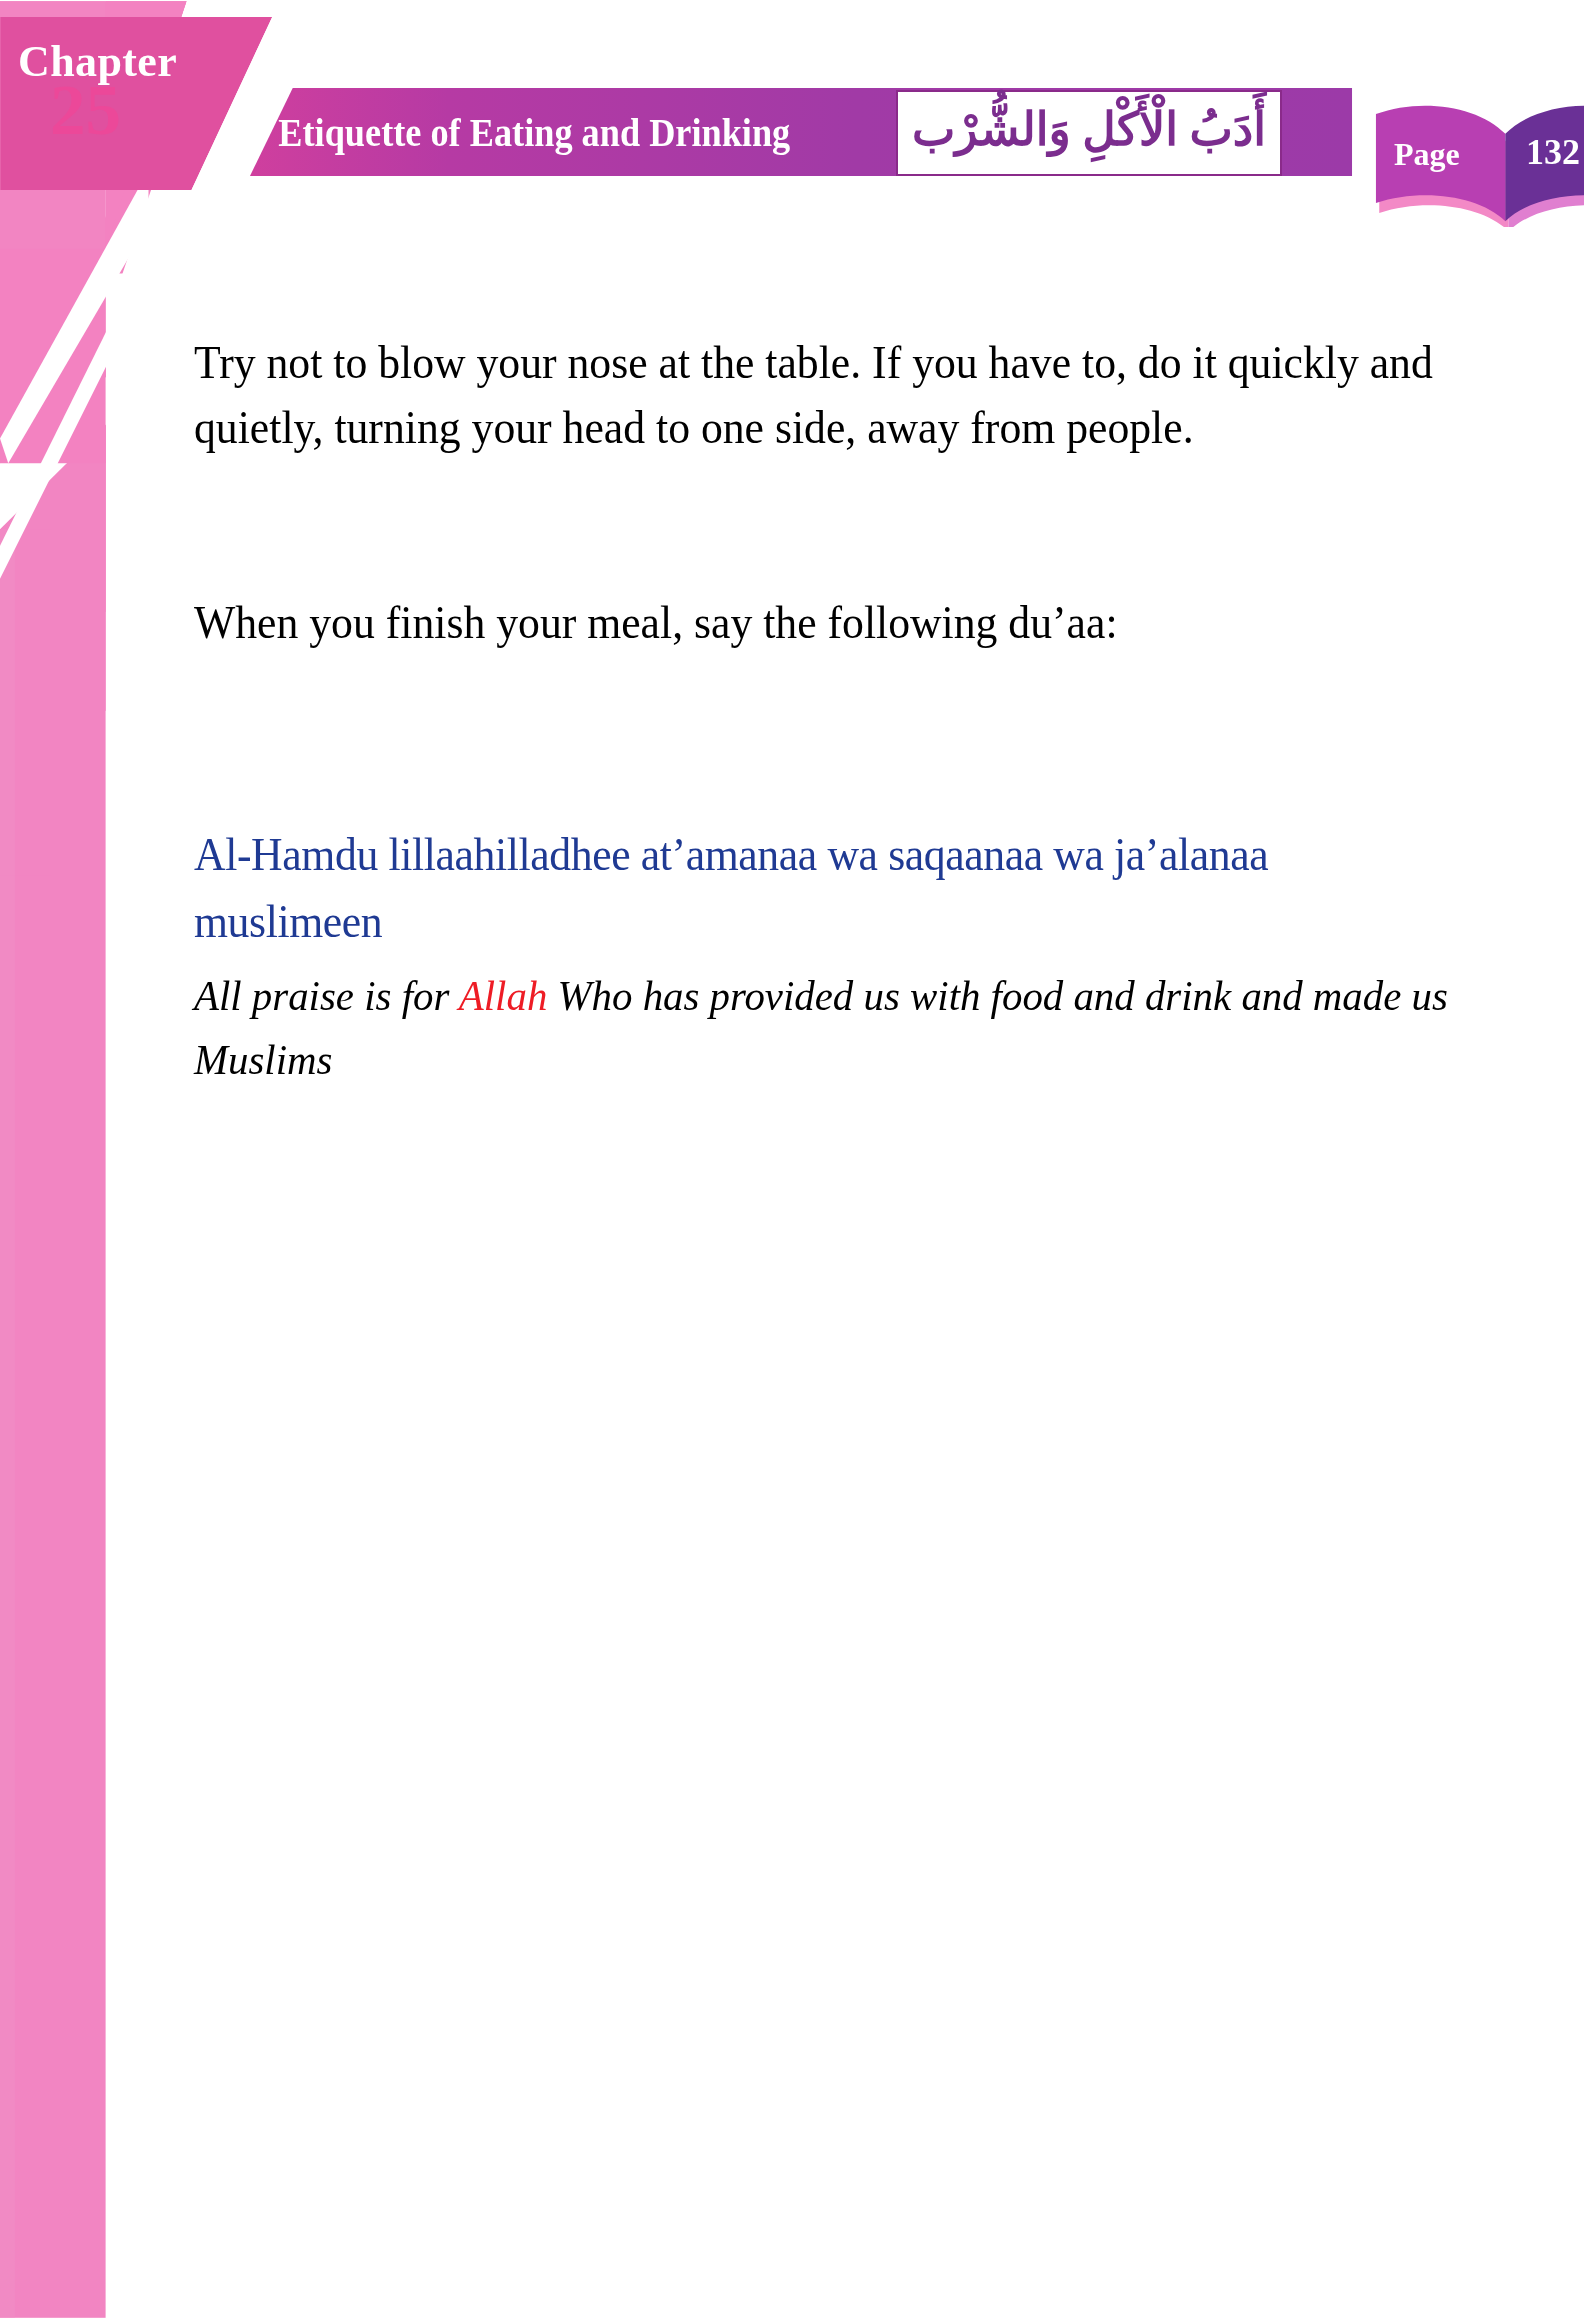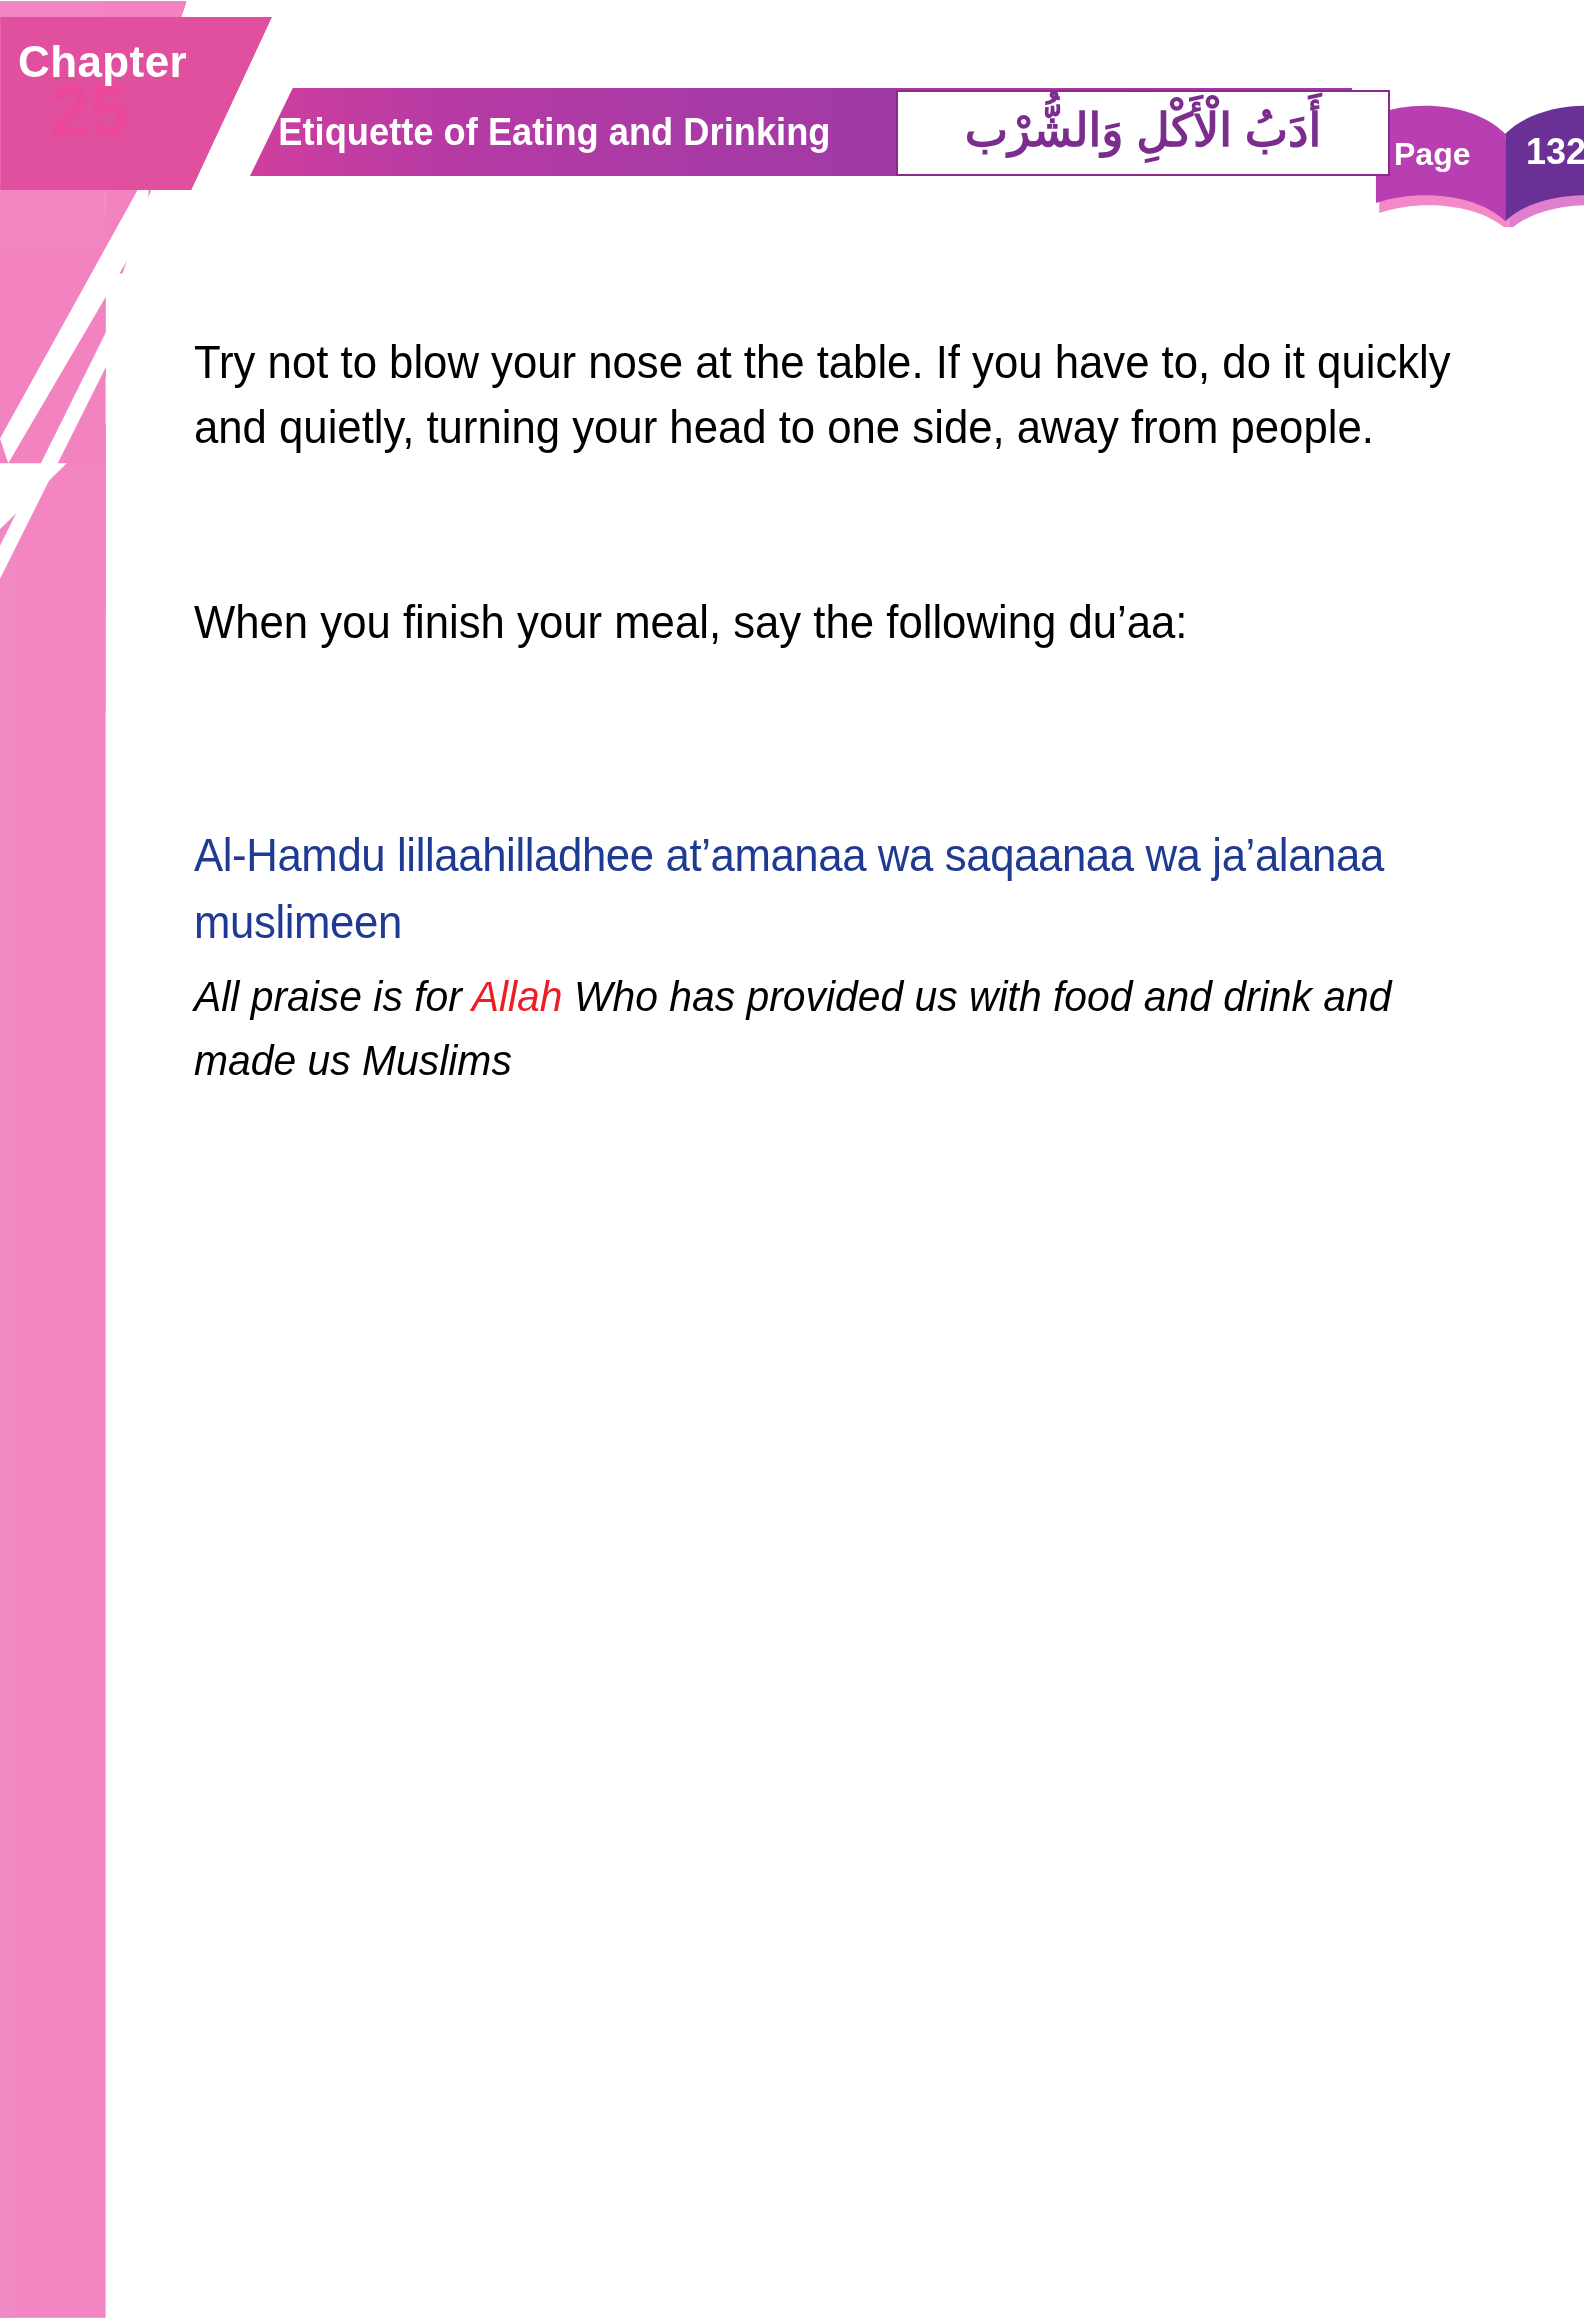--- a/index.html
+++ b/index.html
@@ -9,20 +9,21 @@
   }
   body {
     font-family: "Liberation Sans", sans-serif;
   }
   .page {
     position: relative;
     width: 1585px;
     height: 2319px;
     background: #ffffff;
     overflow: hidden;
+    font-family: Liberation Serif, serif;
   }
 
   
   .left-band-wrap {
     position: absolute;
     left: 0;
     top: 0;
     width: 330px;
     height: 2319px;
     pointer-events: none;
@@ -90,21 +91,21 @@
     font-weight: bold;
     font-stretch: condensed;
     white-space: nowrap;
     transform: scaleX(0.93);
     transform-origin: left center;
   }
   .title-ar-box {
     position: absolute;
     left: 648px;
     top: 1.7px;
-    width: 494px;
+    width: 386px;
     height: 86px;
     background: #ffffff;
     border: 2.5px solid #8a2a8a;
     box-sizing: border-box;
     display: flex;
     align-items: center;
     justify-content: center;
   }
   .title-ar {
     color: #7b2d8e;

